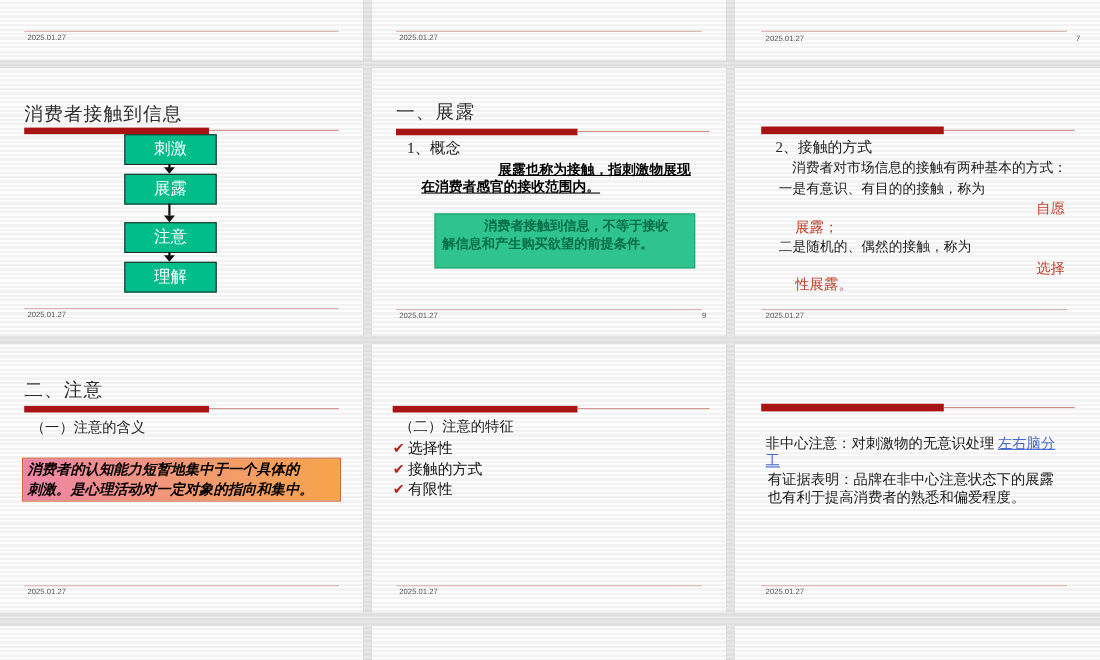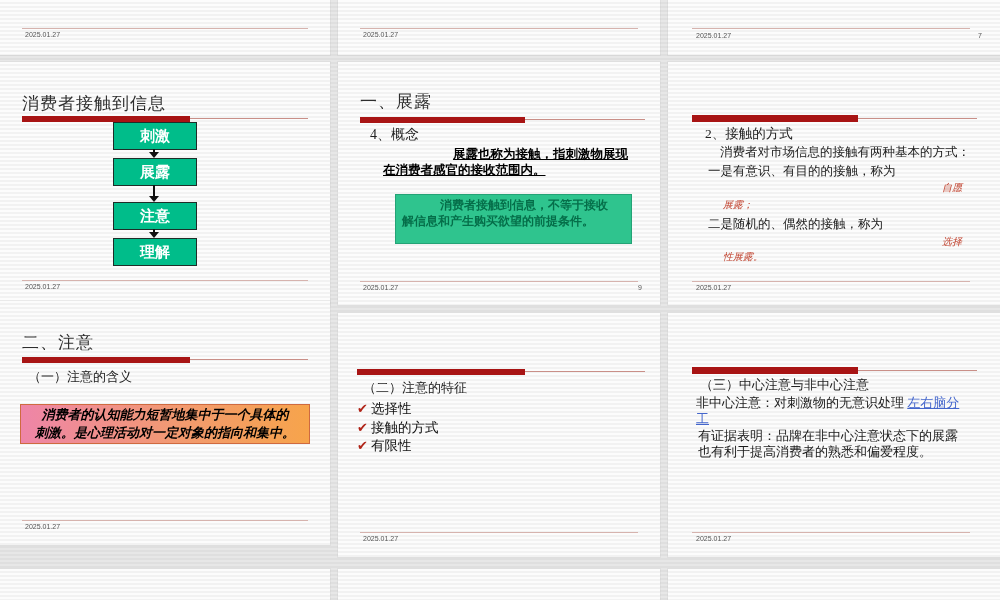--- a/index.html
+++ b/index.html
@@ -13,28 +13,28 @@
     background:repeating-linear-gradient(180deg,#fcfcfc 0 2px,#f2f2f2 2px 4px);
     box-shadow:0 0 0 1px rgba(0,0,0,0.03);
   }
   .abs{position:absolute;white-space:nowrap;}
   .title{font-size:17px;color:#2e2e2e;letter-spacing:1px;}
   .bar-thick{position:absolute;height:6px;background:#a81414;}
   .bar-thin{position:absolute;height:1px;background:#c98f88;}
   .heading{font-size:13px;color:#222;}
   .bodytext{font-size:12.5px;color:#1a1a1a;}
   .boldtext{font-size:12.5px;font-weight:bold;color:#000;text-decoration:underline;}
-  .redtext{color:#c0402c;font-size:10px;font-style:italic;}
+  .redtext{color:#c0402c;font-size:13px;}
   .foot-line{position:absolute;height:1px;background:#d6b3ae;}
   .foot-date{position:absolute;font-family:"Liberation Sans","DejaVu Sans",sans-serif;font-size:7px;color:#555;}
   .foot-page{position:absolute;font-family:"Liberation Sans","DejaVu Sans",sans-serif;font-size:7px;color:#555;}
   .flow-box{
     position:absolute;left:113px;width:82px;height:26px;
     background:#00bd8a;border:1px solid #1f2d28;
-    color:#fff;font-weight:bold;font-size:15px;text-align:center;line-height:26px;
+    color:#fff;font-weight:normal;font-size:15px;text-align:center;line-height:26px;
   }
   .arrow-line{position:absolute;left:153px;width:2px;background:#111;}
   .arrow-head{position:absolute;left:149px;width:0;height:0;border-left:5px solid transparent;border-right:5px solid transparent;border-top:6px solid #111;}
   .green-panel{
     position:absolute;background:#2fc48e;border:1px solid #24a376;
     color:#056e49;font-weight:bold;font-size:12px;line-height:15.5px;
     padding:3px 6px;box-sizing:border-box;
   }
   .green-panel .indent{margin-left:38px;}
   .grad-box{
@@ -82,21 +82,21 @@
 
   <div class="foot-line" style="left:22px;top:218px;width:286px;"></div>
   <div class="foot-date" style="left:25px;top:221px;">2025.01.27</div>
 </div>
 
 <div class="slide" style="left:338px;top:62px;width:322px;height:243px;">
   <div class="abs title" style="left:22px;top:28px;">一、展露</div>
   <div class="bar-thick" style="left:22px;top:55px;width:165px;"></div>
   <div class="bar-thin" style="left:187px;top:57px;width:120px;"></div>
 
-  <div class="abs heading" style="left:32px;top:64px;font-size:14px;">4、概念</div>
+  <div class="abs heading" style="left:32px;top:64px;font-size:14px;">1、概念</div>
   <div class="abs boldtext" style="left:115px;top:84px;">展露也称为接触，指刺激物展现</div>
   <div class="abs boldtext" style="left:45px;top:100px;">在消费者感官的接收范围内。</div>
 
   <div class="green-panel" style="left:57px;top:132px;width:237px;height:50px;">
     <div class="indent">消费者接触到信息，不等于接收</div>
     <div>解信息和产生购买欲望的前提条件。</div>
   </div>
 
   <div class="foot-line" style="left:22px;top:219px;width:278px;"></div>
   <div class="foot-date" style="left:25px;top:222px;">2025.01.27</div>
@@ -113,21 +113,21 @@
   <div class="abs redtext" style="left:274px;top:119px;">自愿</div>
   <div class="abs redtext" style="left:55px;top:136px;">展露；</div>
   <div class="abs bodytext" style="left:40px;top:154px;">二是随机的、偶然的接触，称为</div>
   <div class="abs redtext" style="left:274px;top:173px;">选择</div>
   <div class="abs redtext" style="left:55px;top:188px;">性展露。</div>
 
   <div class="foot-line" style="left:24px;top:219px;width:278px;"></div>
   <div class="foot-date" style="left:28px;top:222px;">2025.01.27</div>
 </div>
 
-<div class="slide" style="left:0;top:301px;width:330px;height:244px;text-align:center;">
+<div class="slide" style="left:0;top:313px;width:330px;height:244px;">
   <div class="abs title" style="left:22px;top:30px;">二、注意</div>
   <div class="bar-thick" style="left:22px;top:56px;width:168px;"></div>
   <div class="bar-thin" style="left:190px;top:58px;width:118px;"></div>
 
   <div class="abs heading" style="left:28px;top:67px;">（一）注意的含义</div>
 
   <div class="grad-box" style="left:20px;top:91px;width:290px;height:40px;margin-top:12px;">
     <div>消费者的认知能力短暂地集中于一个具体的</div>
     <div>刺激。是心理活动对一定对象的指向和集中。</div>
   </div>
@@ -153,21 +153,20 @@
   </div>
 
   <div class="foot-line" style="left:22px;top:219px;width:278px;"></div>
   <div class="foot-date" style="left:25px;top:222px;">2025.01.27</div>
 </div>
 
 <div class="slide" style="left:668px;top:313px;width:332px;height:244px;">
   <div class="bar-thick" style="left:24px;top:54px;width:166px;height:7px;"></div>
   <div class="bar-thin" style="left:190px;top:57px;width:119px;"></div>
 
-  <div class="abs heading" style="left:32px;top:63px;">（三）中心注意与非中心注意</div>
 
   <div class="abs bodytext" style="left:28px;top:81px;font-size:13px;">
     <span>非中心注意：对刺激物的无意识处理 </span><span class="link">左右脑分</span>
   </div>
   <div class="abs bodytext" style="left:28px;top:97px;font-size:13px;">
     <span class="link">工</span>
   </div>
   <div class="abs bodytext" style="left:30px;top:114px;font-size:13px;">有证据表明：品牌在非中心注意状态下的展露</div>
   <div class="abs bodytext" style="left:30px;top:130px;font-size:13px;">也有利于提高消费者的熟悉和偏爱程度。</div>
 

